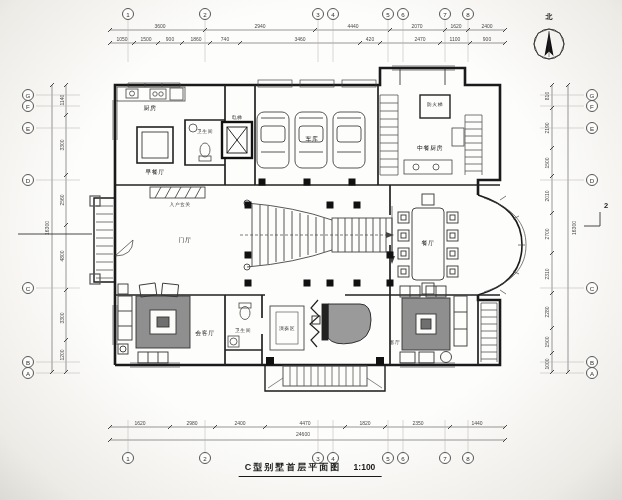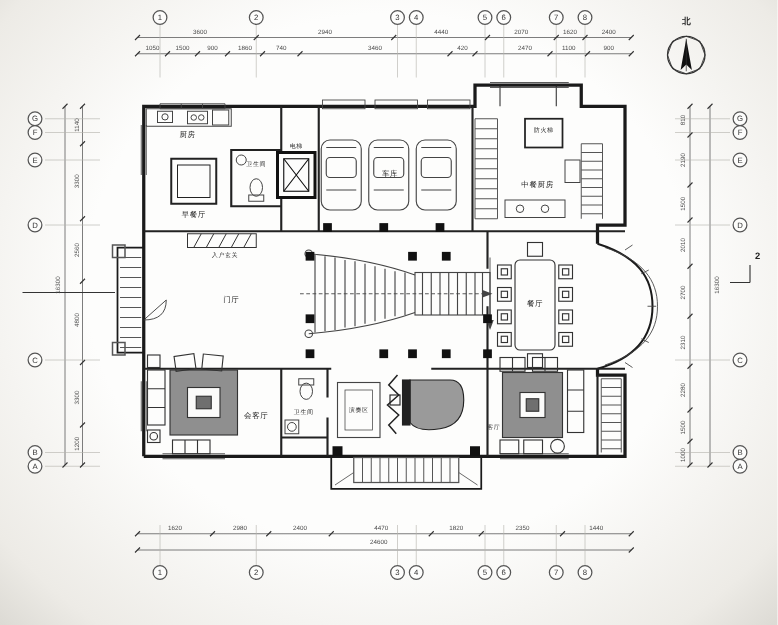--- a/index.html
+++ b/index.html
@@ -405,15 +405,19 @@
         <span class="dim" style="position: absolute; left: 547px; top: 274px; transform: translate(-50%, -50%) rotate(-90deg);">2310</span>
         <span class="dim" style="position: absolute; left: 547px; top: 312px; transform: translate(-50%, -50%) rotate(-90deg);">2280</span>
         <span class="dim" style="position: absolute; left: 547px; top: 342px; transform: translate(-50%, -50%) rotate(-90deg);">1500</span>
         <span class="dim" style="position: absolute; left: 547px; top: 364px; transform: translate(-50%, -50%) rotate(-90deg);">1000</span>
       </div>
   <div>
 
   <span class="dim" style="position: absolute; left: 574px; top: 228px; transform: translate(-50%, -50%) rotate(-90deg);">16300</span>
       </div>
 
+  <div id="title-block">
+    <span class="t">C型别墅首层平面图</span>
+    <span class="s">1:100</span>
+  </div>
 </div>
 
 </div>
 
 </body></html>

